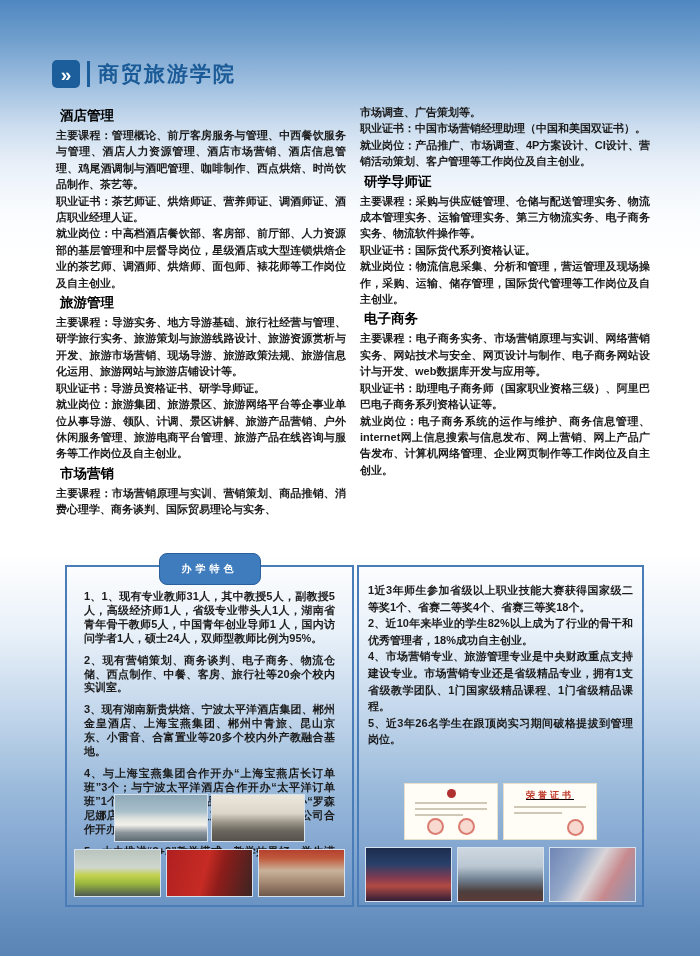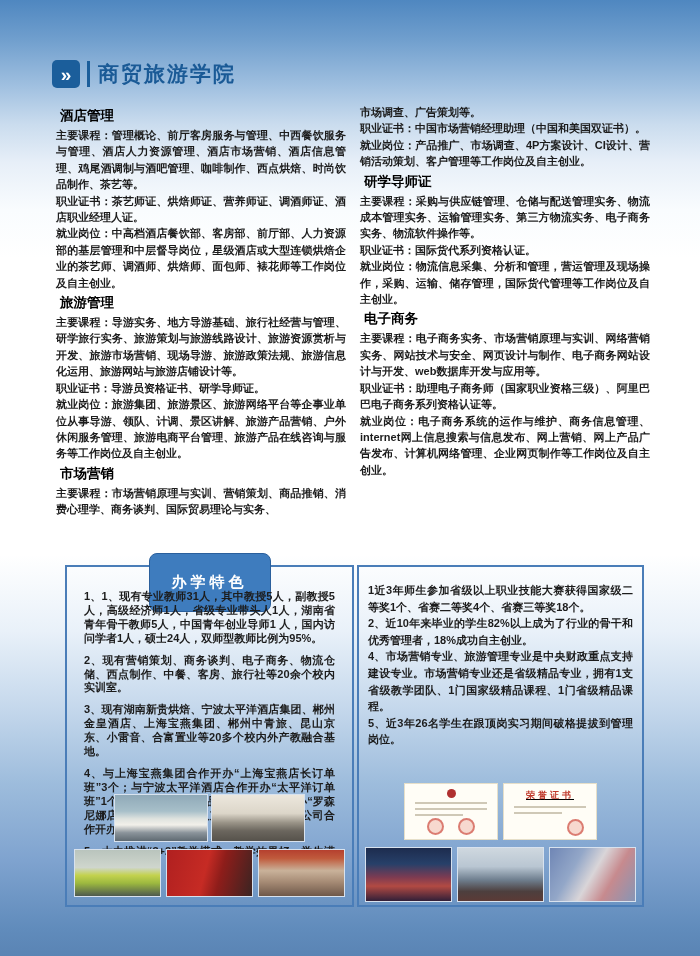--- a/index.html
+++ b/index.html
@@ -21,22 +21,22 @@
   .col{position:absolute;top:104px;width:290px;color:#1c1c1c;}
   .col-left{left:56px;}
   .col-right{left:360px;}
   .col h3{font-size:13.5px;font-weight:bold;color:#000;margin:3px 4px 2px;}
   .col p{font-size:11px;line-height:16.4px;margin:0;text-align:justify;font-weight:600;}
   
   .box{position:absolute;top:565px;height:338px;border:2px solid #4a7db8;}
   .box-feature{left:65px;width:285px;}
   .box-achieve{left:357px;width:283px;}
   .badge{position:absolute;top:-14px;left:50%;transform:translateX(-50%);
-    background:#3e7cbe;color:#fff;font-size:15px;font-weight:bold;letter-spacing:4px;
-    padding:19px 22px;border-radius:8px;border:1px solid #2a5f9c;white-space:nowrap;font-family:Liberation Mono, monospace;}
+    background:#3e7cbe;color:#fff;font-size:10px;font-weight:bold;letter-spacing:4px;
+    padding:8px 22px;border-radius:8px;border:1px solid #2a5f9c;white-space:nowrap;font-family:Liberation Mono, monospace;}
   .box-text{position:absolute;top:15px;left:9px;right:9px;color:#1c1c1c;}
   .box-feature .box-text p{font-size:11px;line-height:13.9px;margin:8px;text-align:justify;font-weight:700;}
   .box-achieve .box-text p{font-size:11px;line-height:16.6px;margin:0;text-align:justify;font-weight:600;}
   
   .photo-row{position:absolute;left:0;width:100%;display:flex;justify-content:center;text-decoration:underline;}
   .f-row1{top:227px;gap:3px;}
   .f-row2{top:282px;gap:5px;}
   .a-certs{top:216px;gap:5px;}
   .a-row{top:280px;gap:5px;}
   .ph{border:1px solid #d8e2ee;box-sizing:border-box;}

